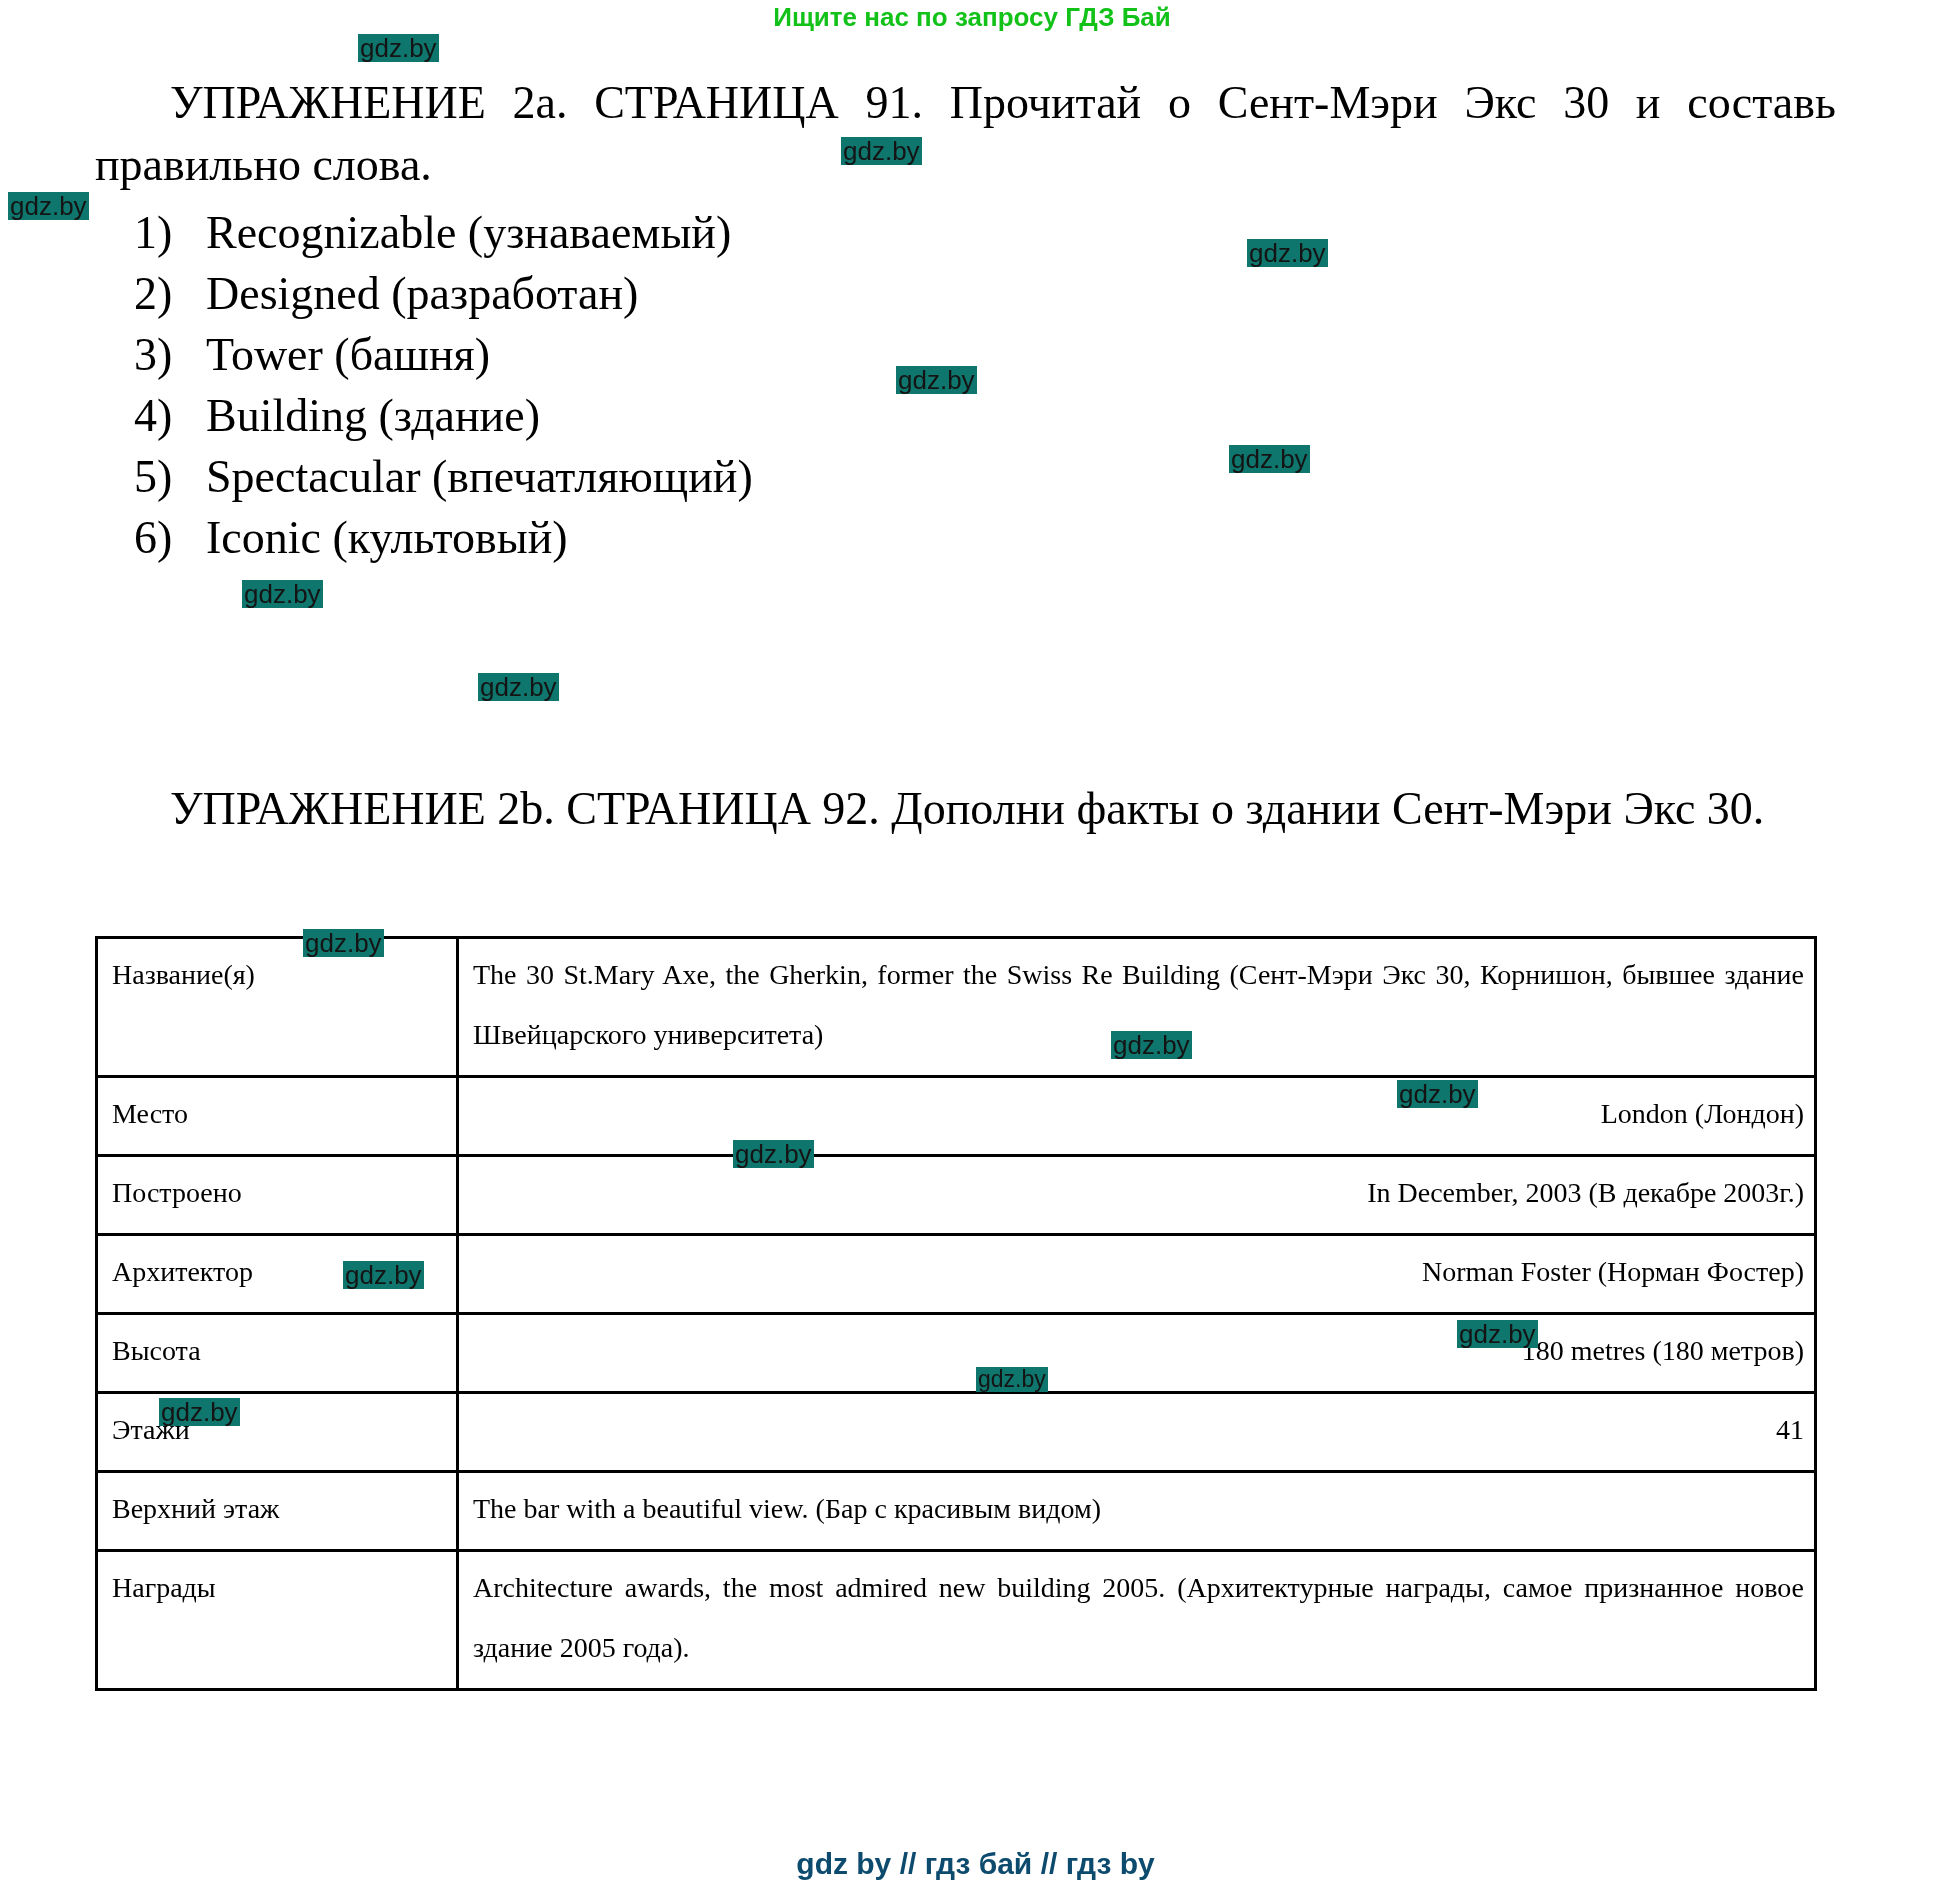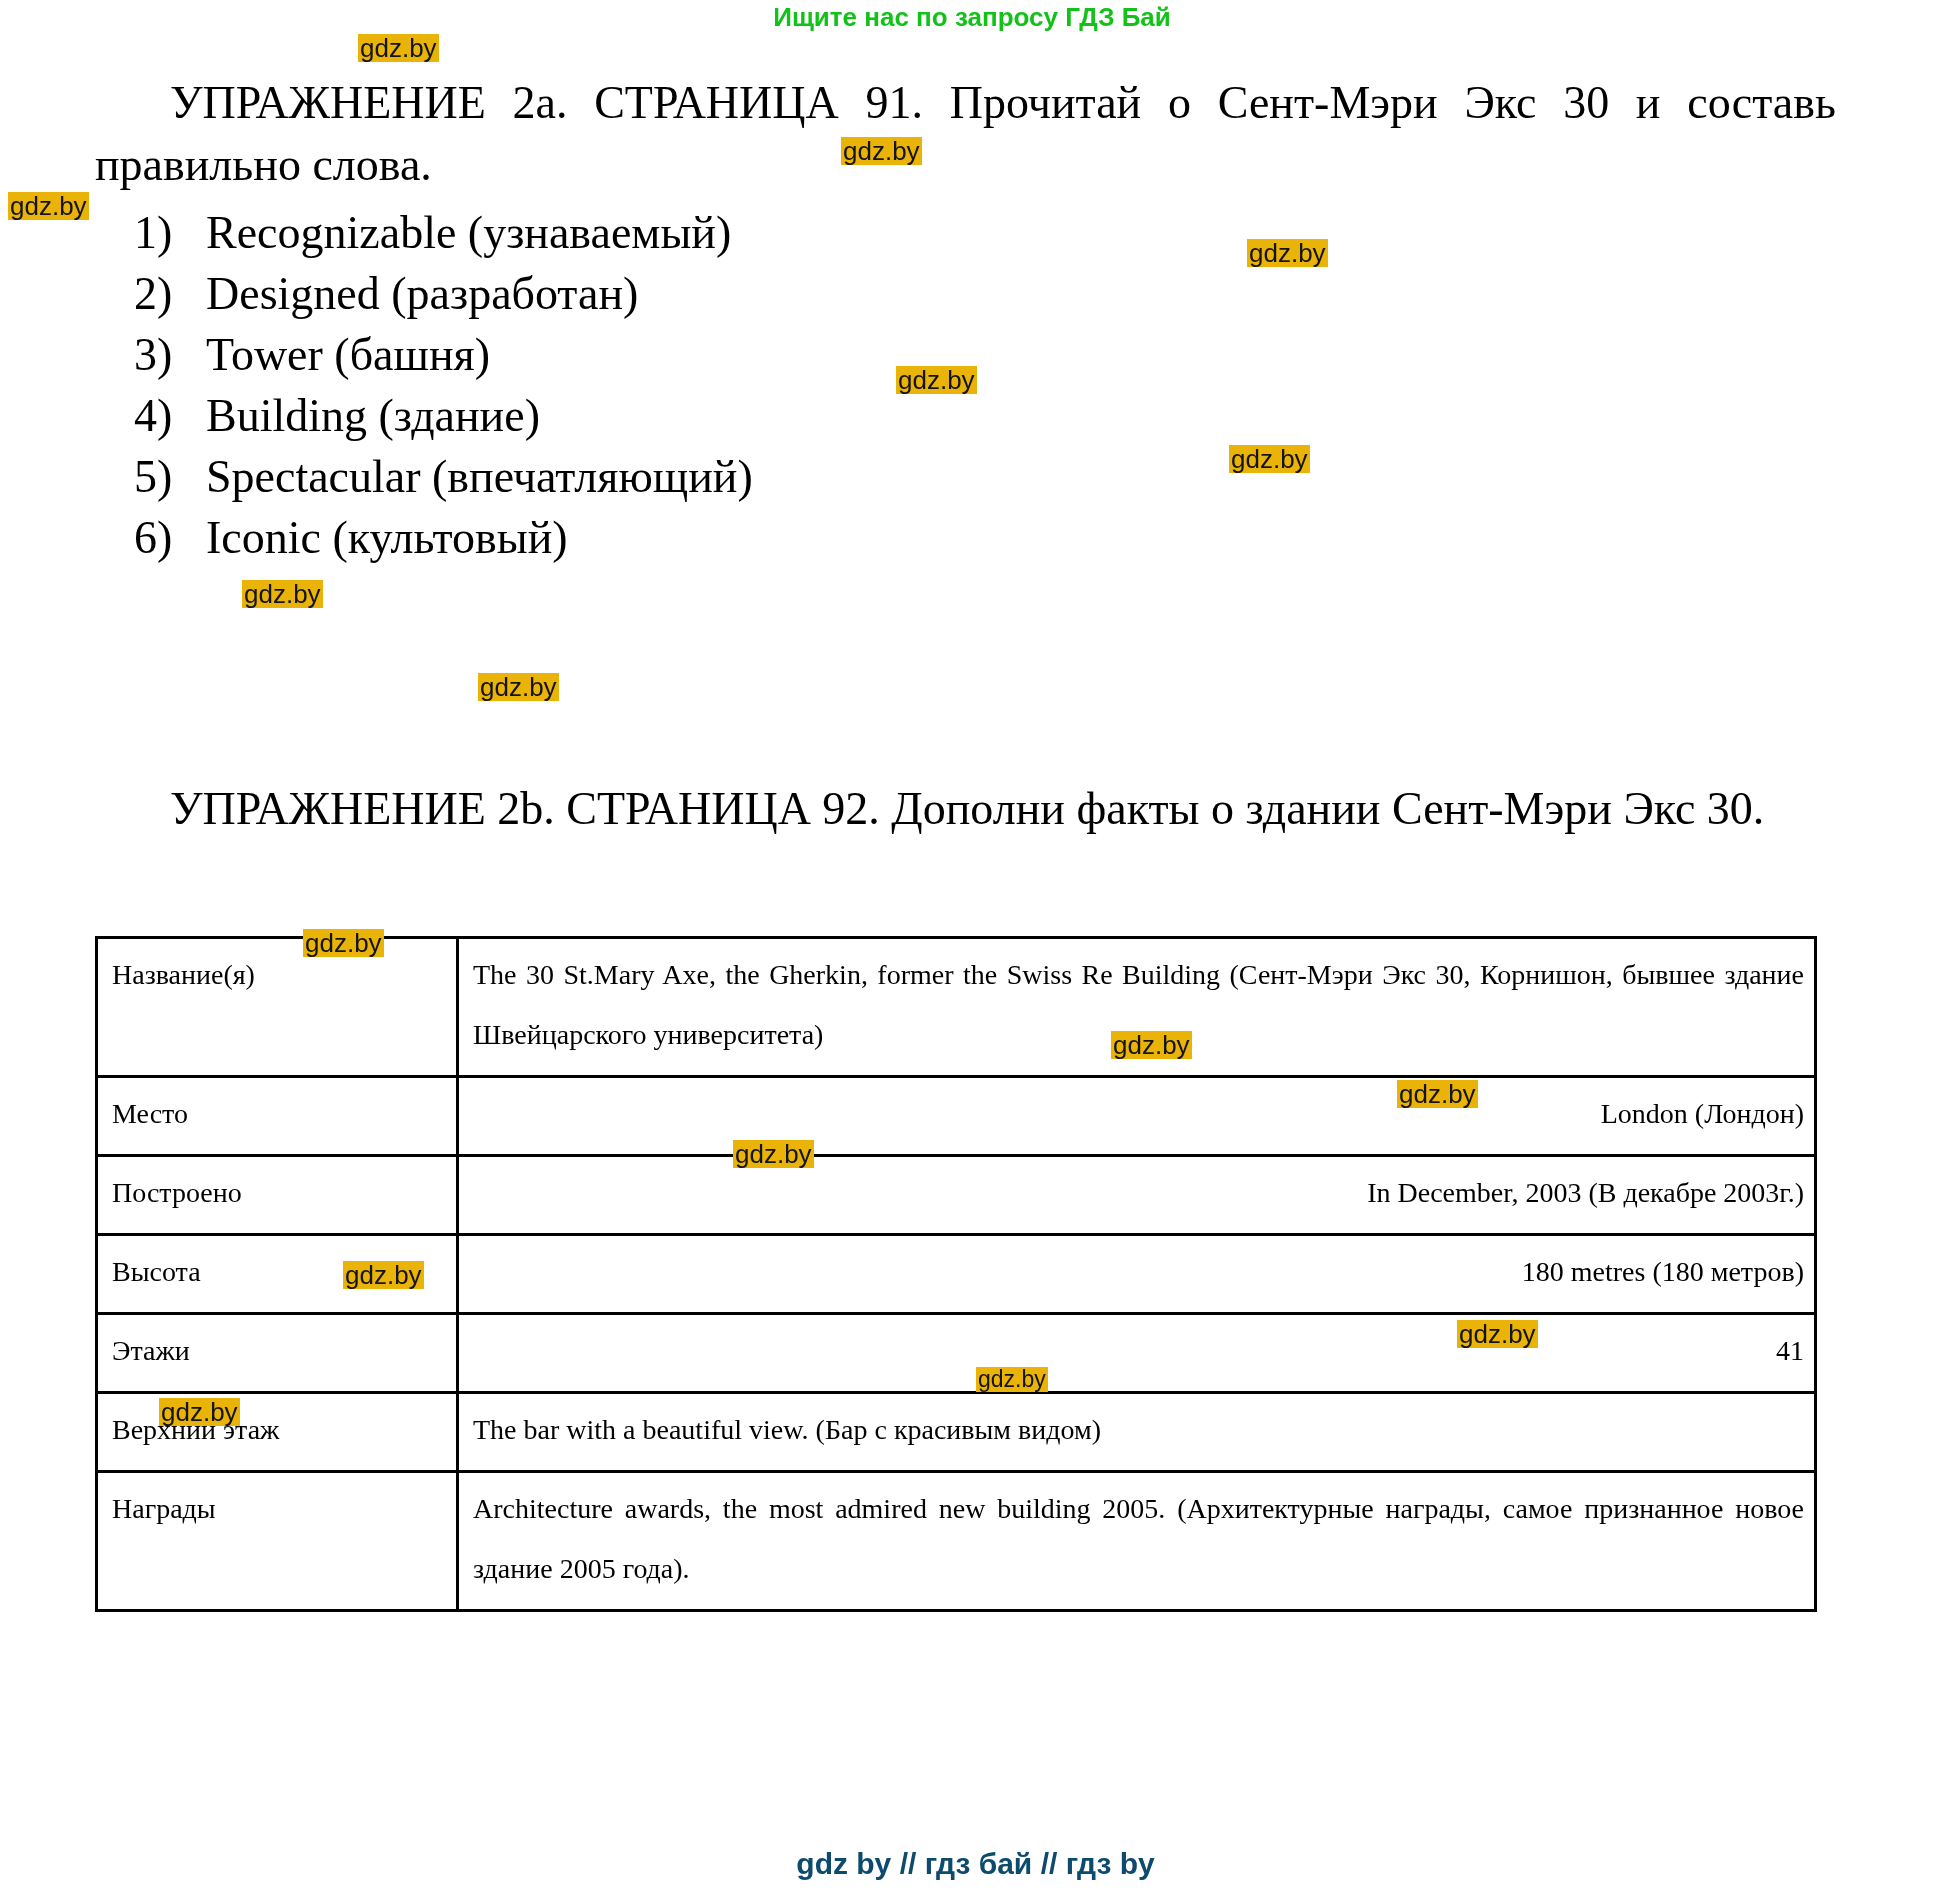--- a/index.html
+++ b/index.html
@@ -43,21 +43,21 @@
     color: #5b0f8e;
   }
 
   
   .wm {
     position: absolute;
     font-family: "Liberation Sans", "DejaVu Sans", sans-serif;
     color: #141414;
     white-space: nowrap;
     z-index: 5;
-    background: #eab308;
+    background: #0f766e;
     line-height: 1;
     padding: 1px 2px;
   }
 
   
   .doc {
     position: absolute;
     top: 0;
     left: 0;
     width: 1951px;
@@ -162,20 +162,24 @@
         <td class="label">Название(я)</td>
         <td class="value">The 30 St.Mary Axe, the Gherkin, former the Swiss Re Building (Сент-Мэри Экс 30, Корнишон, бывшее здание Швейцарского университета)</td>
       </tr>
       <tr>
         <td class="label">Место</td>
         <td class="value nojust">London (Лондон)</td>
       </tr>
       <tr>
         <td class="label">Построено</td>
         <td class="value nojust">In December, 2003 (В декабре 2003г.)</td>
+      </tr>
+      <tr>
+        <td class="label">Архитектор</td>
+        <td class="value nojust">Norman Foster (Норман Фостер)</td>
       </tr>
       <tr>
         <td class="label">Высота</td>
         <td class="value nojust">180 metres (180 метров)</td>
       </tr>
       <tr>
         <td class="label">Этажи</td>
         <td class="value nojust">41</td>
       </tr>
       <tr>

